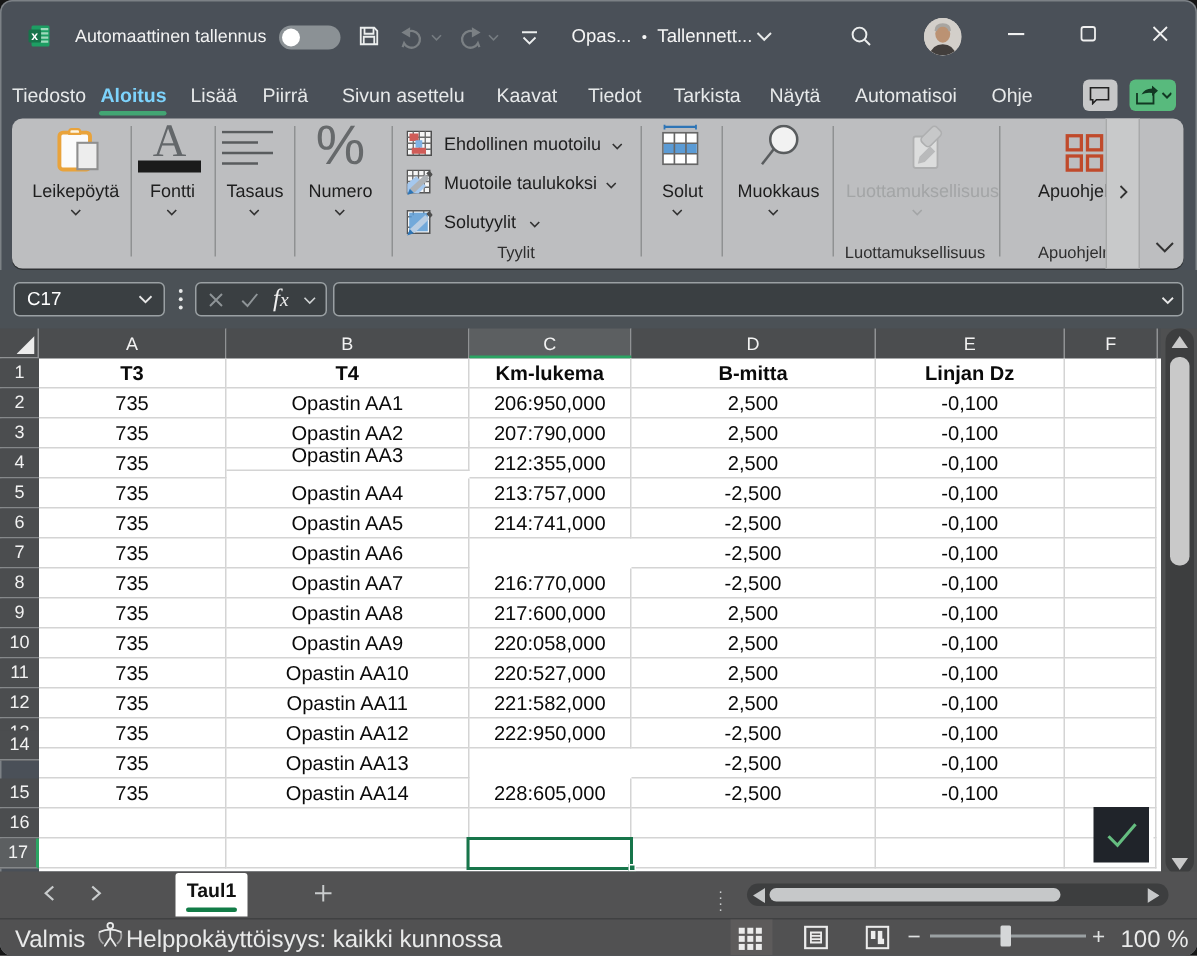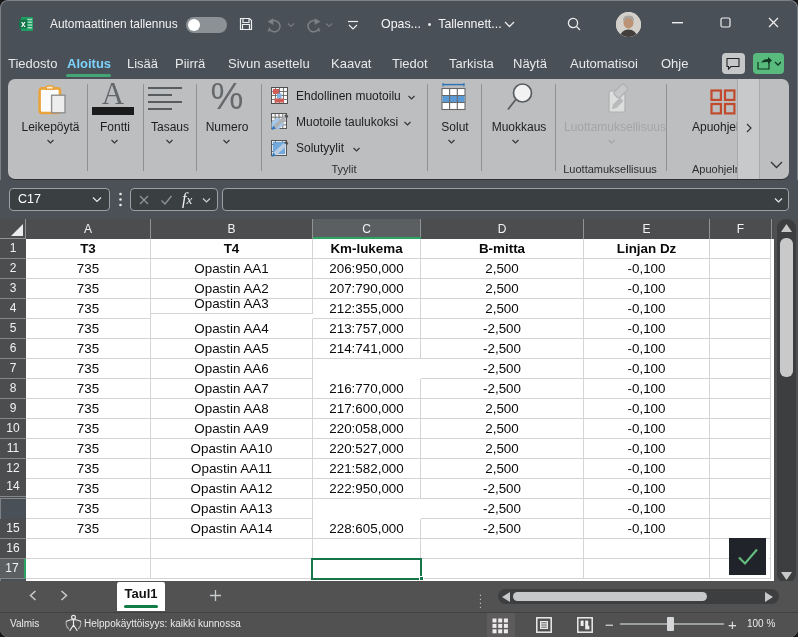--- a/index.html
+++ b/index.html
@@ -55,21 +55,21 @@
 
 .tabbar{left:0;top:581px;width:798px;height:31px;background:#525253}
 .sheettab{left:117px;top:582px;width:48px;height:29px;background:#fff;border-radius:2px 2px 0 0;}
 .sheettab .txt{position:absolute;left:0;width:100%;top:4px;text-align:center;font-size:13px;font-weight:bold;color:#111}
 .sheettab .gl{position:absolute;left:7px;right:7px;bottom:3px;height:3px;background:#127c47;border-radius:2px}
 .htrack{left:498px;top:589px;width:281px;height:15px;background:#3d3e3f;border-radius:8px}
 .hthumb{left:513px;top:592px;width:194px;height:9px;background:#c6c8c9;border-radius:5px}
 
 
 .statusbar{left:0;top:612px;width:798px;height:25px;background:#515152;border-top:1px solid #404142}
-.stxt{position:absolute;font-size:10px;color:#e9eaea}
+.stxt{position:absolute;font-size:16px;color:#e9eaea}
 </style></head>
 <body>
 <div class="win">
 
 <svg class="abs xlicon" viewBox="0 0 16 16">
   <rect x="3" y="1" width="12" height="14" rx="1" fill="#1d9e63"></rect>
   <path d="M9.2 3.4 h5 M9.2 6.2 h5 M9.2 9 h5 M9.2 11.8 h5" stroke="#9fd9bc" stroke-width="1.5"></path>
   <rect x="1" y="3.6" width="8.4" height="8.8" rx="1" fill="#17734a"></rect>
   <text x="5.2" y="10.7" font-size="8.2" fill="#fff" font-weight="bold" text-anchor="middle" font-family="Liberation Sans">x</text>
 </svg>
@@ -328,21 +328,21 @@
 <div class="rh" style="top:299px">4</div>
 <div class="rh" style="top:319px">5</div>
 <div class="rh" style="top:339px">6</div>
 <div class="rh" style="top:359px">7</div>
 <div class="rh" style="top:379px">8</div>
 <div class="rh" style="top:399px">9</div>
 <div class="rh" style="top:419px">10</div>
 <div class="rh" style="top:439px">11</div>
 <div class="rh" style="top:459px">12</div>
 <div class="rh" style="top:479px">13</div>
-<div class="rh" style="top:477px">14</div>
+<div class="rh" style="top:487px">14</div>
 <div class="rh" style="top:519px">15</div>
 <div class="rh" style="top:539px">16</div>
 <div class="rh rh-sel" style="top:559px">17</div>
 <div class="cell b" style="left:26px;top:239px;width:125px">T3</div>
 <div class="cell b" style="left:151px;top:239px;width:162px">T4</div>
 <div class="cell b" style="left:313px;top:239px;width:108px">Km-lukema</div>
 <div class="cell b" style="left:421px;top:239px;width:163px">B-mitta</div>
 <div class="cell b" style="left:584px;top:239px;width:126px">Linjan Dz</div>
 <div class="cell b" style="left:710px;top:239px;width:61px"></div>
 <div class="cell" style="left:26px;top:259px;width:125px">735</div>

